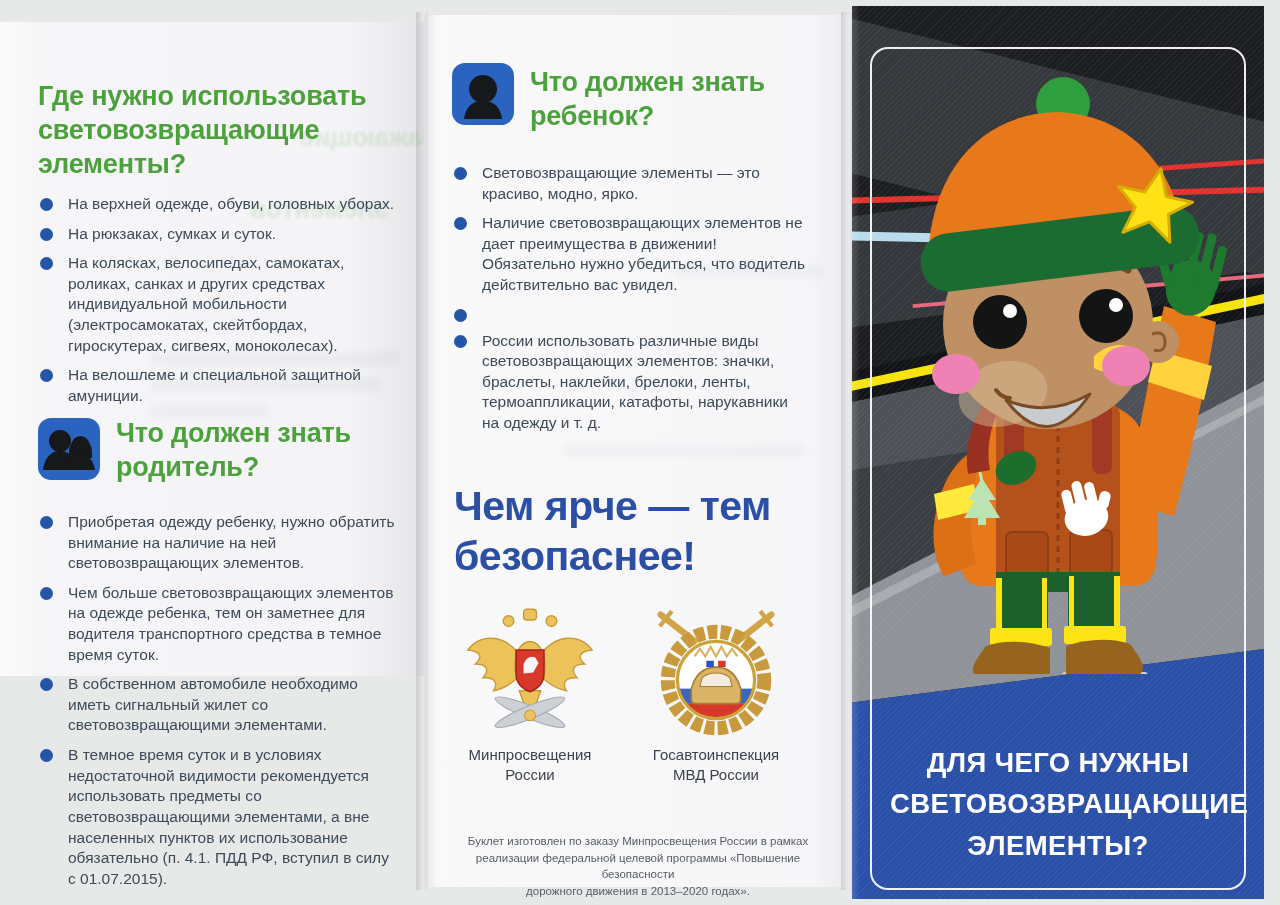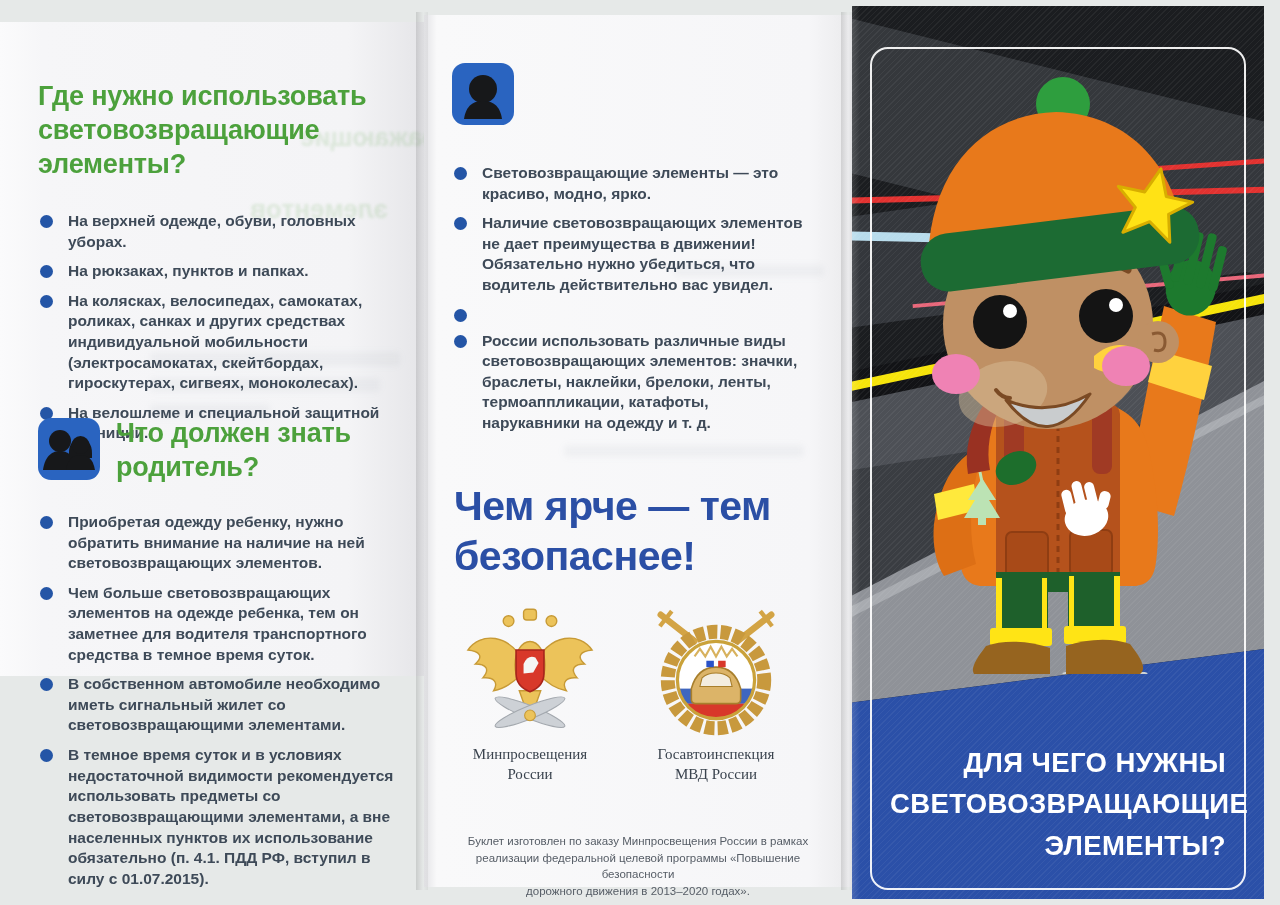--- a/index.html
+++ b/index.html
@@ -16,28 +16,28 @@
   }
   #panel-mid{
     left:424px;top:15px;width:428px;height:872px;
     background:linear-gradient(90deg,#e3e3e6 0,#f9f9fa 3%,#f6f6f8 90%,#eaeaec 100%);
   }
   .fold{position:absolute;top:12px;height:878px;width:12px;
     background:linear-gradient(90deg,rgba(0,0,0,.12),rgba(0,0,0,0) 60%,rgba(0,0,0,.05));}
   
   .h-green{position:absolute;color:#4ca13c;font-weight:bold;font-size:27px;line-height:1.26;letter-spacing:-.2px;}
   .list{position:absolute;list-style:none;margin:0;padding:0;}
-  .list li{display:flex;gap:15px;margin-bottom:9px;font-weight:bold;}
+  .list li{display:flex;gap:15px;margin-bottom:9px;}
   .dot{flex:none;width:13px;height:13px;border-radius:50%;background:#2455a6;margin-top:4px;}
   .li-text{font-size:15.5px;line-height:1.33;color:#3e4a58;max-width:327px;}
   .icon-sq{position:absolute;width:62px;height:62px;border-radius:13px;background:#2a64c0;}
   .icon-sq svg{display:block;width:100%;height:100%;}
   .prewrap{white-space:pre-line;}
   .slogan{position:absolute;color:#2b4fa5;font-weight:bold;font-size:41px;line-height:1.22;letter-spacing:-.5px;}
-  .caption{position:absolute;text-align:center;font-size:15px;line-height:1.3;color:#3a434e;font-family:Liberation Serif, serif;}
+  .caption{position:absolute;text-align:center;font-size:15px;line-height:1.3;color:#3a434e;}
   .footnote{position:absolute;text-align:center;font-size:11.5px;line-height:1.45;color:#565d66;}
   
   .ghost{position:absolute;transform:scaleX(-1);color:rgba(86,160,66,.16);
     font-weight:bold;font-size:26px;filter:blur(1.5px);white-space:nowrap;}
   .smudge{position:absolute;background:rgba(110,125,140,.06);filter:blur(3px);border-radius:4px;}
   
   #panel-right{
     left:852px;top:6px;width:412px;height:893px;
     background:#1b1d20;overflow:hidden;
   }
@@ -50,44 +50,44 @@
   .road{position:absolute;inset:0;background:#8f9298;
     clip-path:polygon(0 66%,100% 42%,100% 72%,0 78%);}
   .roadline{position:absolute;inset:0;background:#a8abb0;
     clip-path:polygon(0 67.2%,100% 43.6%,100% 44.6%,0 68.4%);}
   .bluefield{position:absolute;inset:0;background:#2b50a8;
     clip-path:polygon(0 78%,100% 72%,100% 100%,0 100%);}
   .frame{position:absolute;left:18px;top:41px;width:372px;height:839px;
     border:2px solid rgba(255,255,255,.92);border-radius:18px;}
   .cover-title{position:absolute;left:38px;top:736px;width:336px;
     color:#fff;font-weight:bold;font-size:27.5px;line-height:1.5;
-    text-align:right;letter-spacing:.4px;}
+    text-align:center;letter-spacing:.4px;}
   #character{position:absolute;left:16px;top:58px;}
 </style>
 </head>
 <body>
 
 <div id="panel-left" class="panel">
 
   <div class="ghost" style="left:300px;top:100px;">светоотражающие</div>
   <div class="ghost" style="left:250px;top:172px;">элементов</div>
   <div class="smudge" style="left:150px;top:330px;width:250px;height:14px;"></div>
   <div class="smudge" style="left:150px;top:356px;width:230px;height:14px;"></div>
   <div class="smudge" style="left:150px;top:382px;width:120px;height:14px;"></div>
 
   <div class="h-green" style="left:38px;top:57px;width:358px;">Где нужно использовать световозвращающие элементы?</div>
 
-  <ul class="list" style="left:40px;top:172px;width:362px;margin-top:17px;">
+  <ul class="list" style="left:40px;top:172px;width:362px;">
     <li>
         <span class="dot"></span>
         <span class="li-text">На верхней одежде, обуви, головных уборах.</span>
       </li>
     <li>
         <span class="dot"></span>
-        <span class="li-text">На рюкзаках, пунктов и папках.</span>
+        <span class="li-text">На рюкзаках, сумках и суток.</span>
       </li>
     <li>
         <span class="dot"></span>
         <span class="li-text">На колясках, велосипедах, самокатах, роликах, санках и других средствах индивидуальной мобильности (электросамокатах, скейтбордах, гироскутерах, сигвеях, моноколесах).</span>
       </li>
     <li>
         <span class="dot"></span>
         <span class="li-text">На велошлеме и специальной защитной амуниции.</span>
       </li>
   </ul>
@@ -127,20 +127,21 @@
 
   <div class="smudge" style="left:250px;top:250px;width:150px;height:12px;"></div>
   <div class="smudge" style="left:140px;top:430px;width:240px;height:12px;"></div>
 
   <div class="icon-sq" style="left:28px;top:48px;">
     <svg viewBox="0 0 62 62">
       <circle cx="31" cy="26" r="14" fill="#17181a"></circle>
       <path d="M12,56 C14,42 22,38 31,38 C40,38 48,42 50,56 Z" fill="#17181a"></path>
     </svg>
   </div>
+  <div class="h-green" style="left:106px;top:50px;width:262px;">Что должен знать ребенок?</div>
 
   <ul class="list" style="left:30px;top:148px;width:368px;">
     <li>
         <span class="dot"></span>
         <span class="li-text">Световозвращающие элементы — это красиво, модно, ярко.</span>
       </li>
     <li>
         <span class="dot"></span>
         <span class="li-text">Наличие световозвращающих элементов не дает преимущества в движении! Обязательно нужно убедиться, что водитель действительно вас увидел.</span>
       </li>

